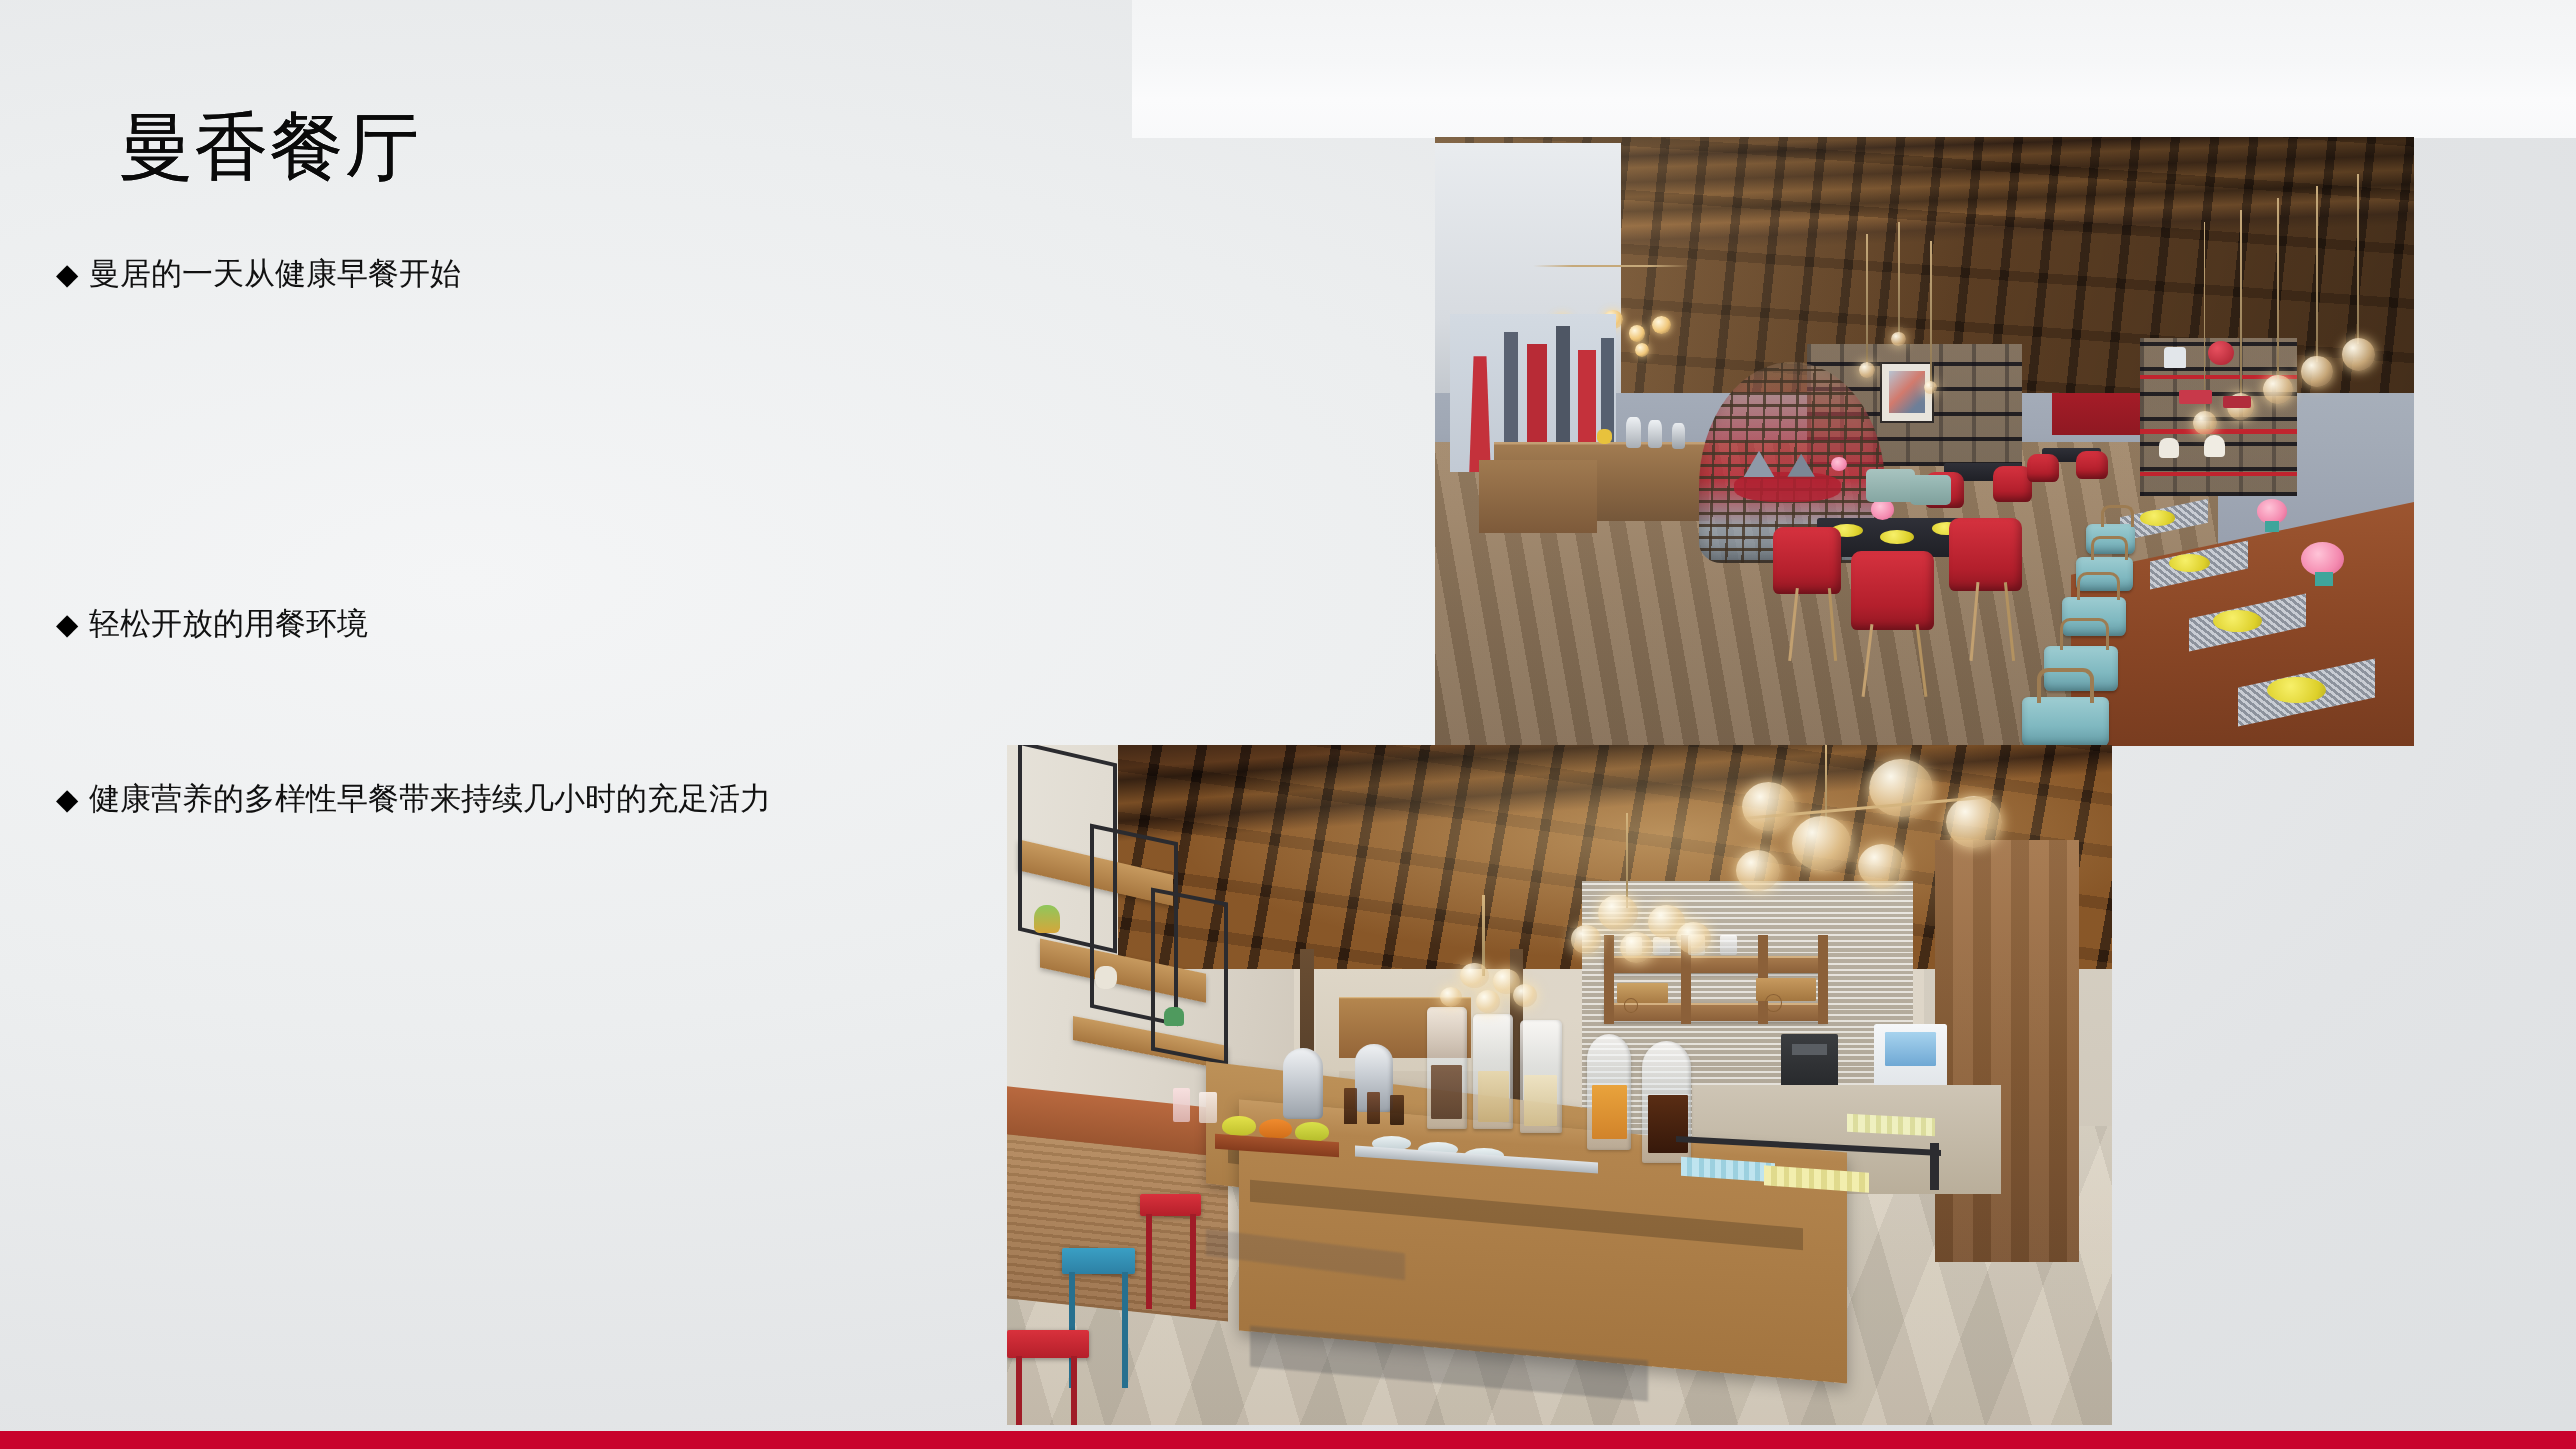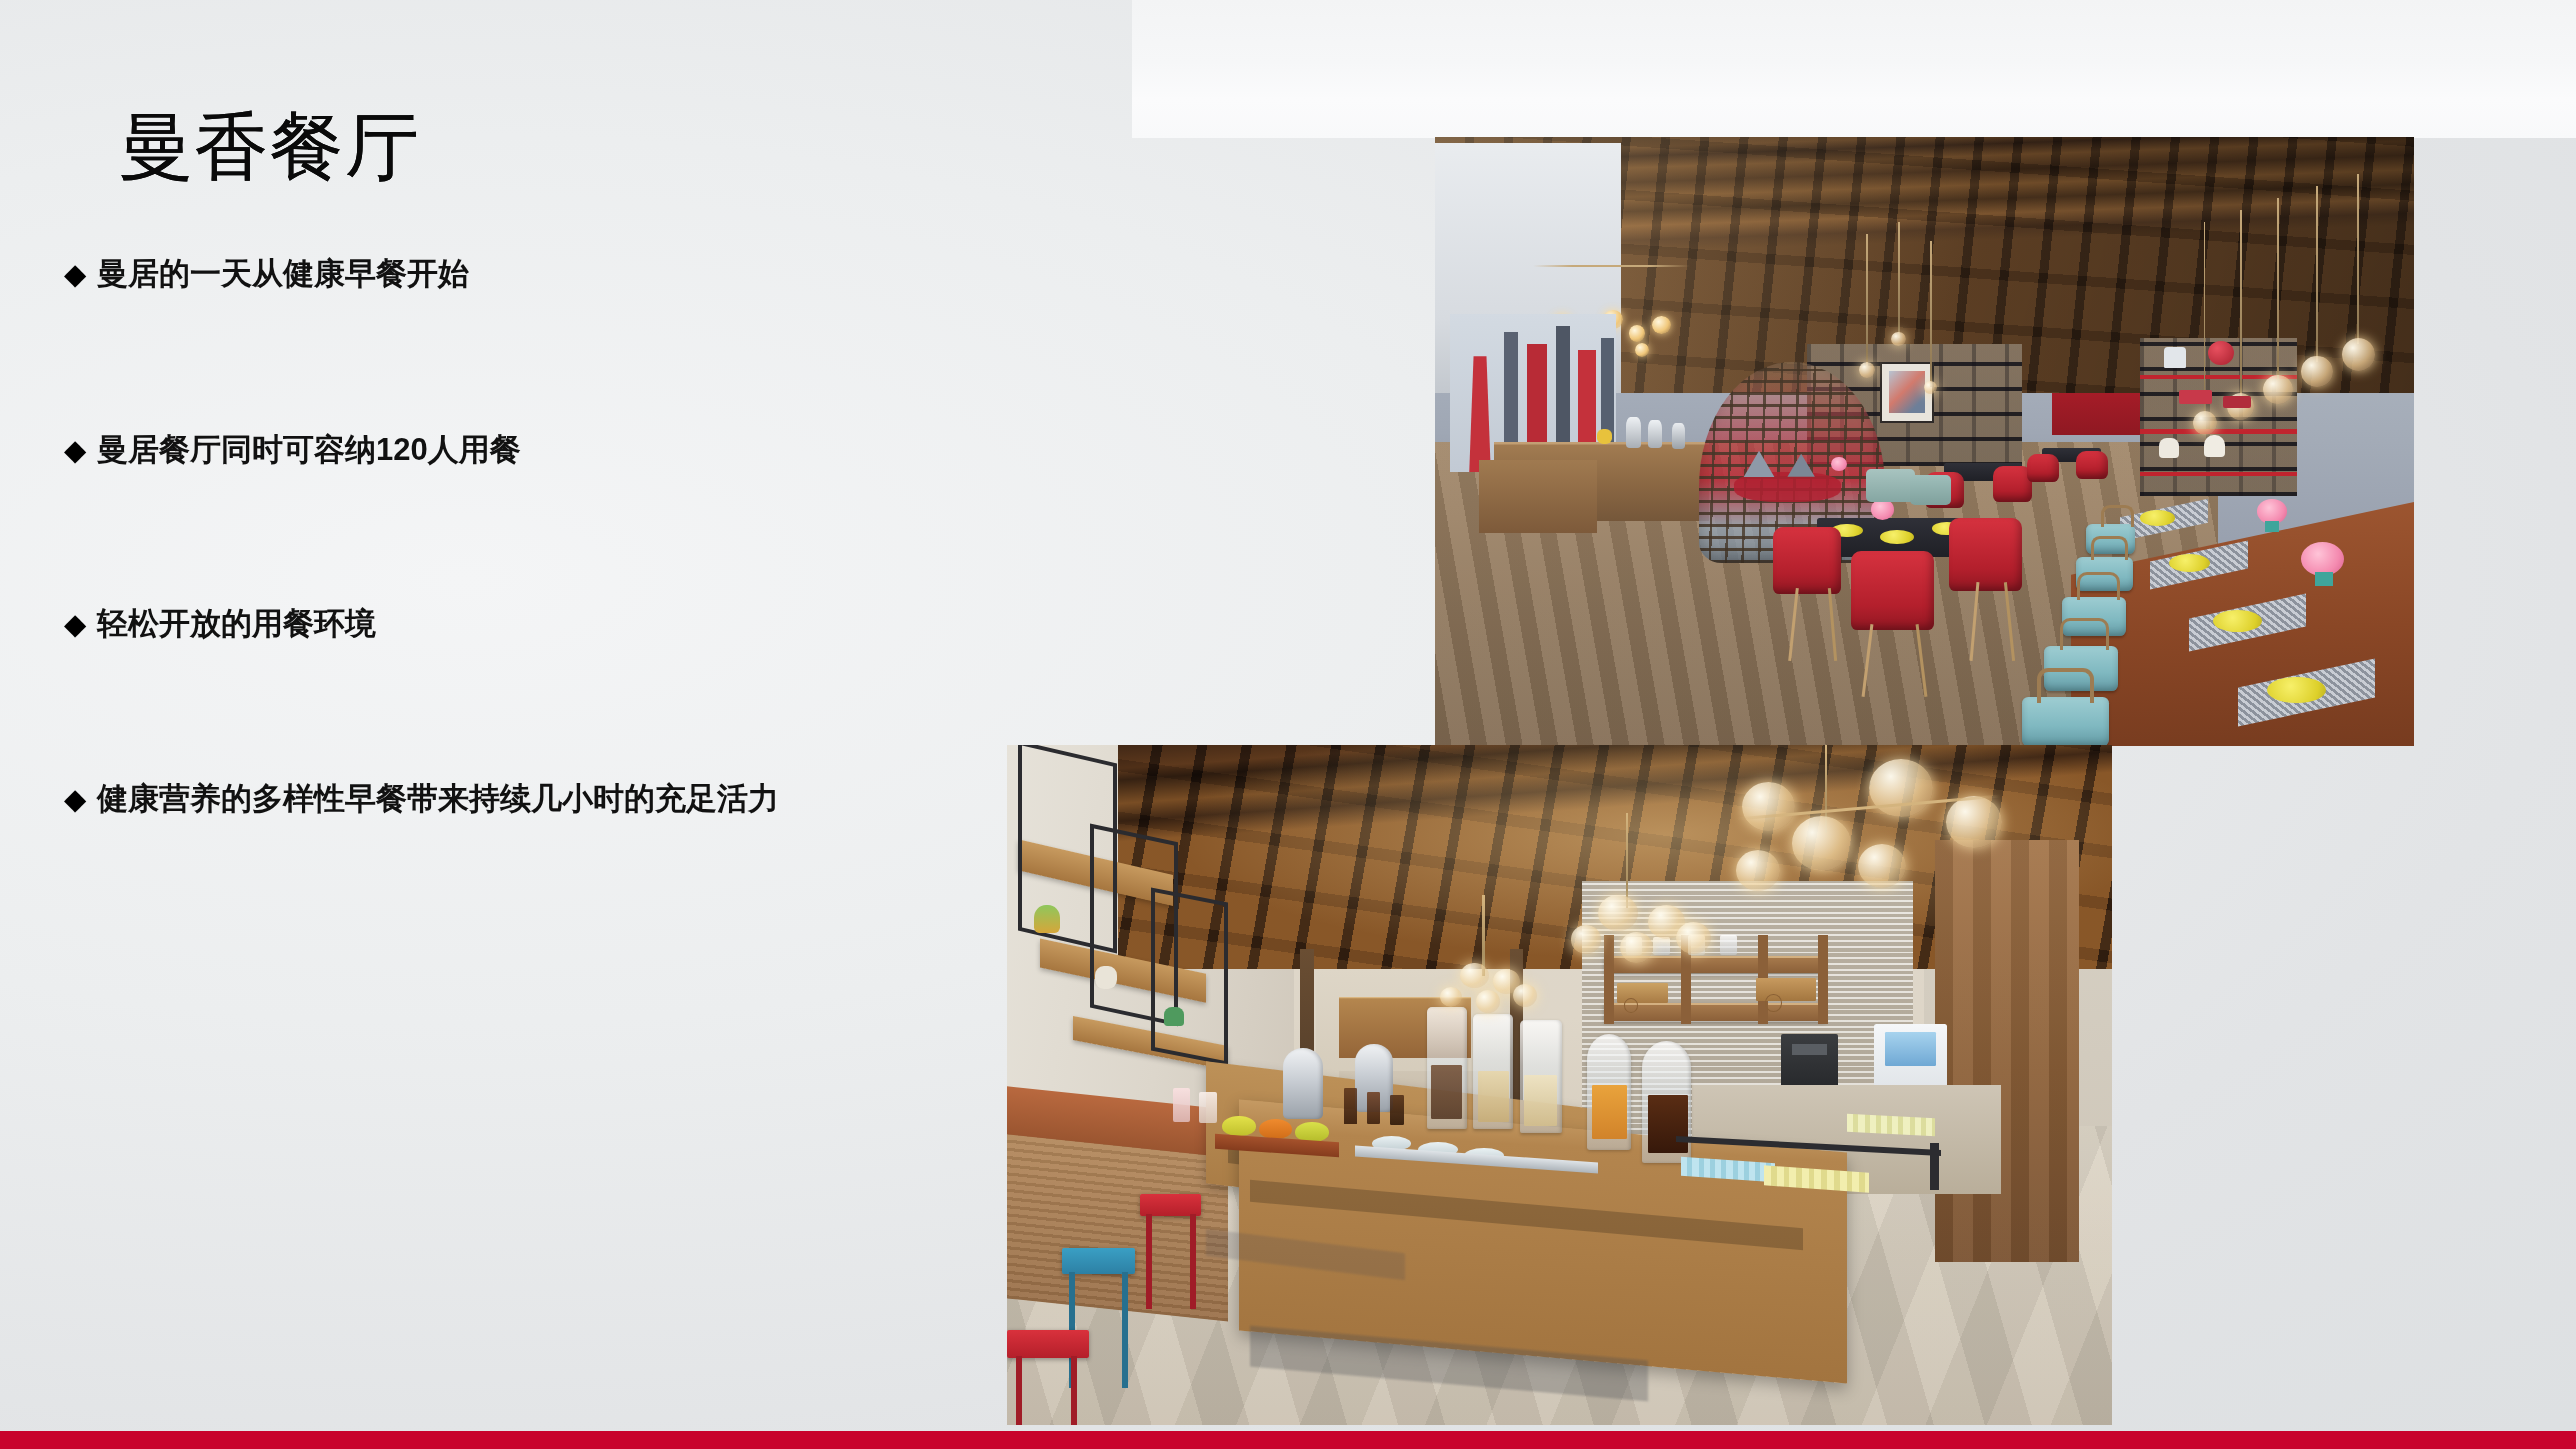--- a/index.html
+++ b/index.html
@@ -18,24 +18,24 @@
   
   #title {
     position:absolute; left:119px; top:106px;
     font-size:74px; line-height:1.12;
     font-weight:400; color:#0a0a0a;
     letter-spacing:1.3px;
     white-space:nowrap;
     text-shadow:0 0 0.6px #000;
   }
   .bullet {
-    position:absolute; left:64px;
+    position:absolute; left:56px;
     width:931px;
     font-size:31px; line-height:1.28;
-    color:#111; font-weight:700;
+    color:#111; font-weight:400;
   }
   .bullet .mk {
     display:inline-block; width:33px;
     font-size:29px; color:#000; vertical-align:baseline;
   }
   .bullet .tx { display:inline; }
   #b0 { top:254px; }
   #b1 { top:430px; }
   #b2 { top:604px; }
   #b3 { top:779px; }
@@ -289,23 +289,20 @@
 <body>
 
 <div id="slide">
 
   <div id="white-panel"></div>
 
   <div id="title">曼香餐厅</div>
 
   <div class="bullet" id="b0">
     <span class="mk">◆</span><span class="tx">曼居的一天从健康早餐开始</span>
-  </div>
-  <div class="bullet" id="b1">
-    <span class="mk">◆</span><span class="tx">曼居餐厅同时可容纳120人用餐</span>
   </div>
   <div class="bullet" id="b2">
     <span class="mk">◆</span><span class="tx">轻松开放的用餐环境</span>
   </div>
   <div class="bullet" id="b3">
     <span class="mk">◆</span><span class="tx">健康营养的多样性早餐带来持续几小时的充足活力</span>
   </div>
 
   <div class="photo" id="photo-top">
     <div class="ph" id="pt-bg"></div>

